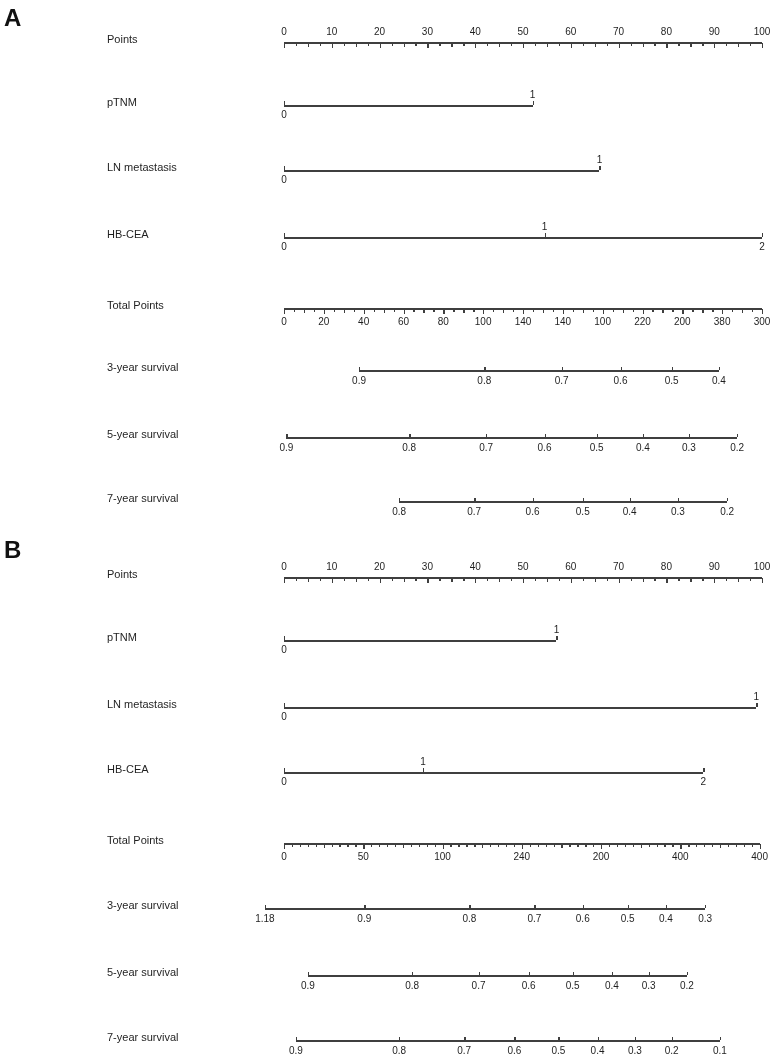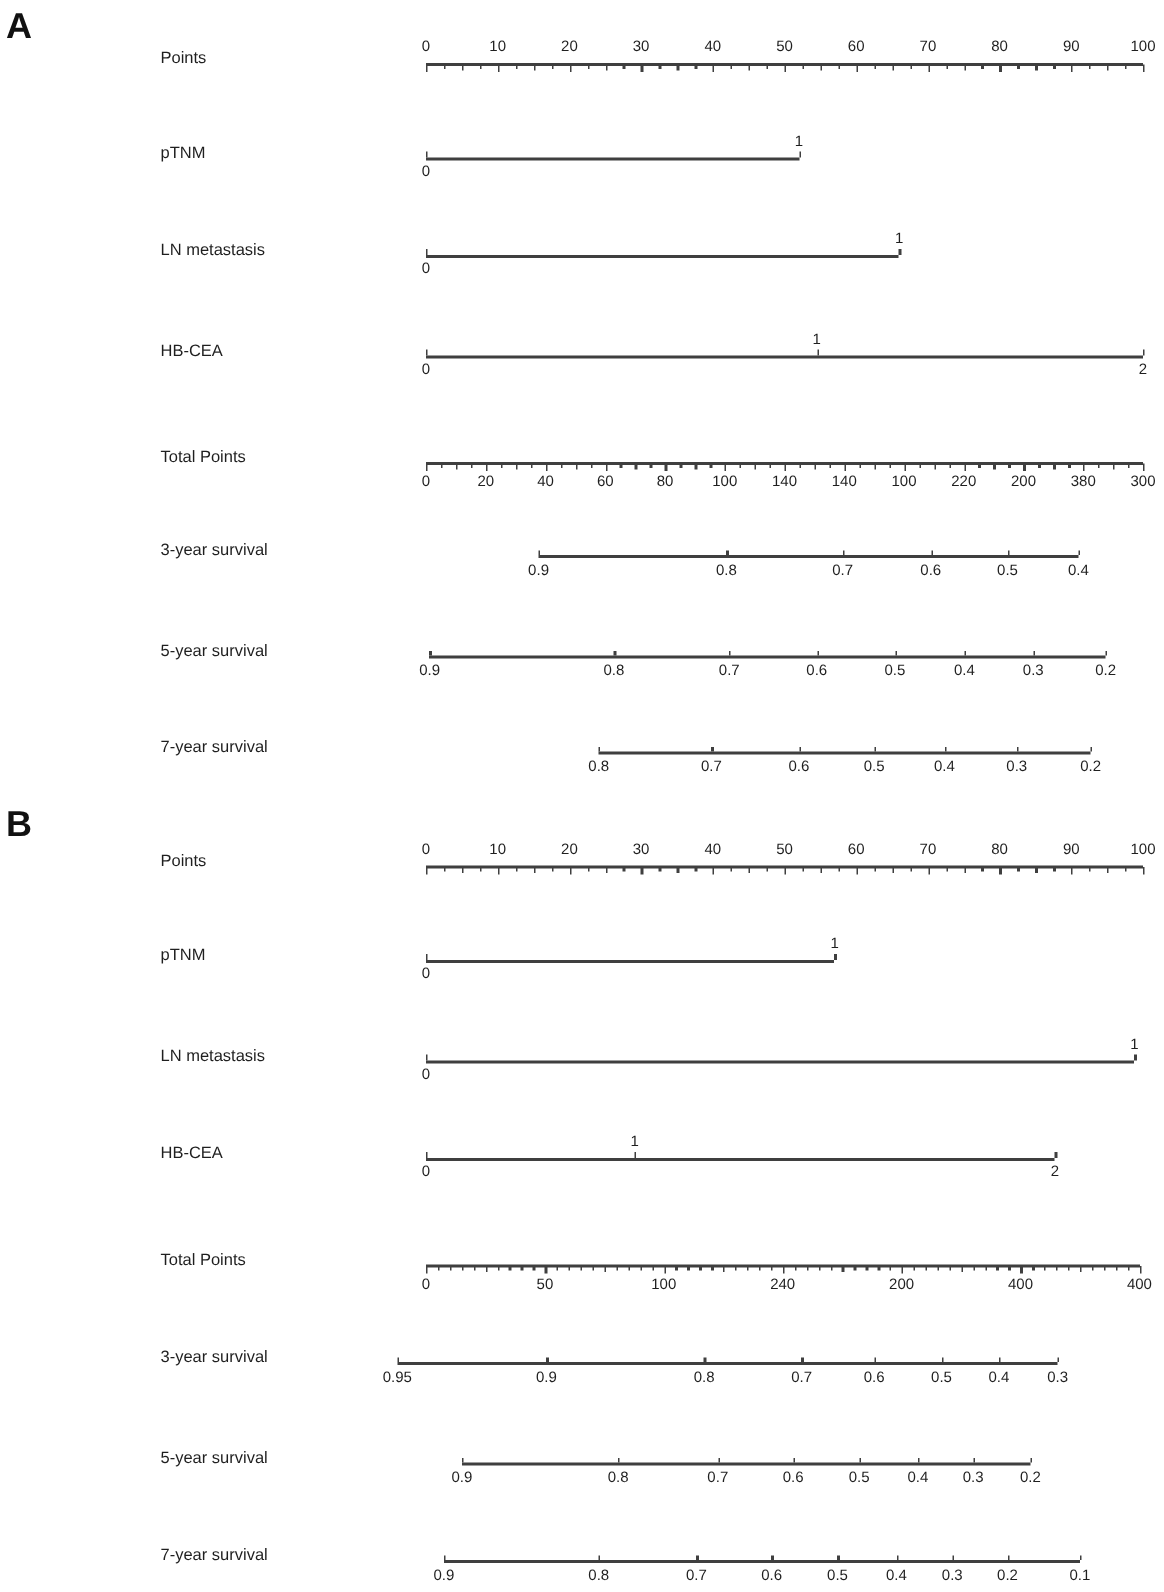--- a/index.html
+++ b/index.html
@@ -378,21 +378,21 @@
       <div class="tick" style="left: 719.976px; top: 844.4px; height: 3.5px;"></div>
       <div class="tick" style="left: 727.903px; top: 844.4px; height: 2.2px;"></div>
       <div class="tick" style="left: 735.83px; top: 844.4px; height: 2.2px;"></div>
       <div class="tick" style="left: 743.756px; top: 844.4px; height: 2.2px;"></div>
       <div class="tick" style="left: 751.683px; top: 844.4px; height: 2.2px;"></div>
       <div class="tick" style="left: 759.61px; top: 844.4px; height: 5px;"></div>
       <div class="tick-label" style="left: 759.61px; top: 851px;">400</div>
       <div class="row-label" style="left: 107px; top: 898px;">3-year survival</div>
       <div class="axis-line" style="left: 264.88px; top: 908px; width: 440.238px;"></div>
       <div class="tick" style="left: 264.88px; top: 904.5px; height: 3.5px;"></div>
-      <div class="tick-label" style="left: 264.88px; top: 913px;">0.95</div>
+      <div class="tick-label" style="left: 264.88px; top: 913px;">1.18</div>
       <div class="tick" style="left: 364.304px; top: 904.5px; height: 3.5px;"></div>
       <div class="tick-label" style="left: 364.304px; top: 913px;">0.9</div>
       <div class="tick" style="left: 469.464px; top: 904.5px; height: 3.5px;"></div>
       <div class="tick-label" style="left: 469.464px; top: 913px;">0.8</div>
       <div class="tick" style="left: 534.472px; top: 904.5px; height: 3.5px;"></div>
       <div class="tick-label" style="left: 534.472px; top: 913px;">0.7</div>
       <div class="tick" style="left: 582.75px; top: 904.5px; height: 3.5px;"></div>
       <div class="tick-label" style="left: 582.75px; top: 913px;">0.6</div>
       <div class="tick" style="left: 627.682px; top: 904.5px; height: 3.5px;"></div>
       <div class="tick-label" style="left: 627.682px; top: 913px;">0.5</div>

